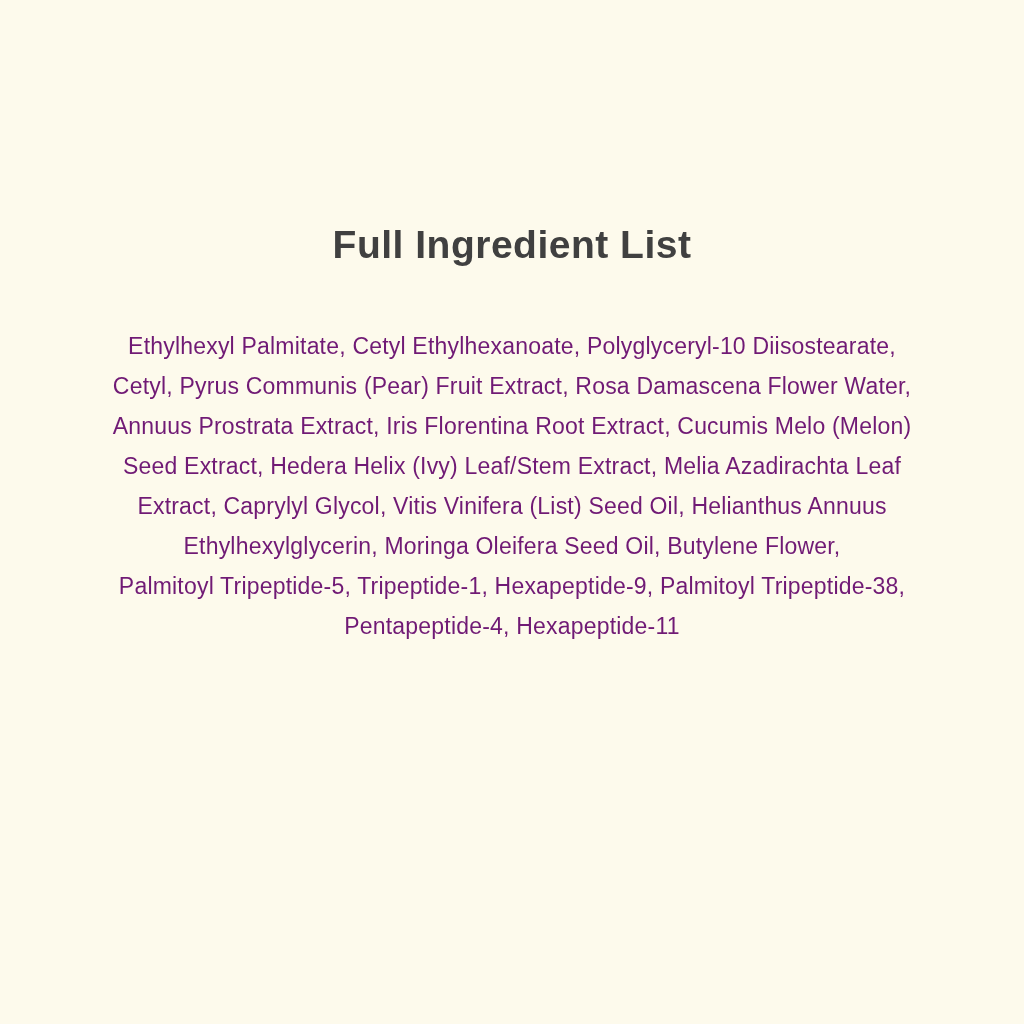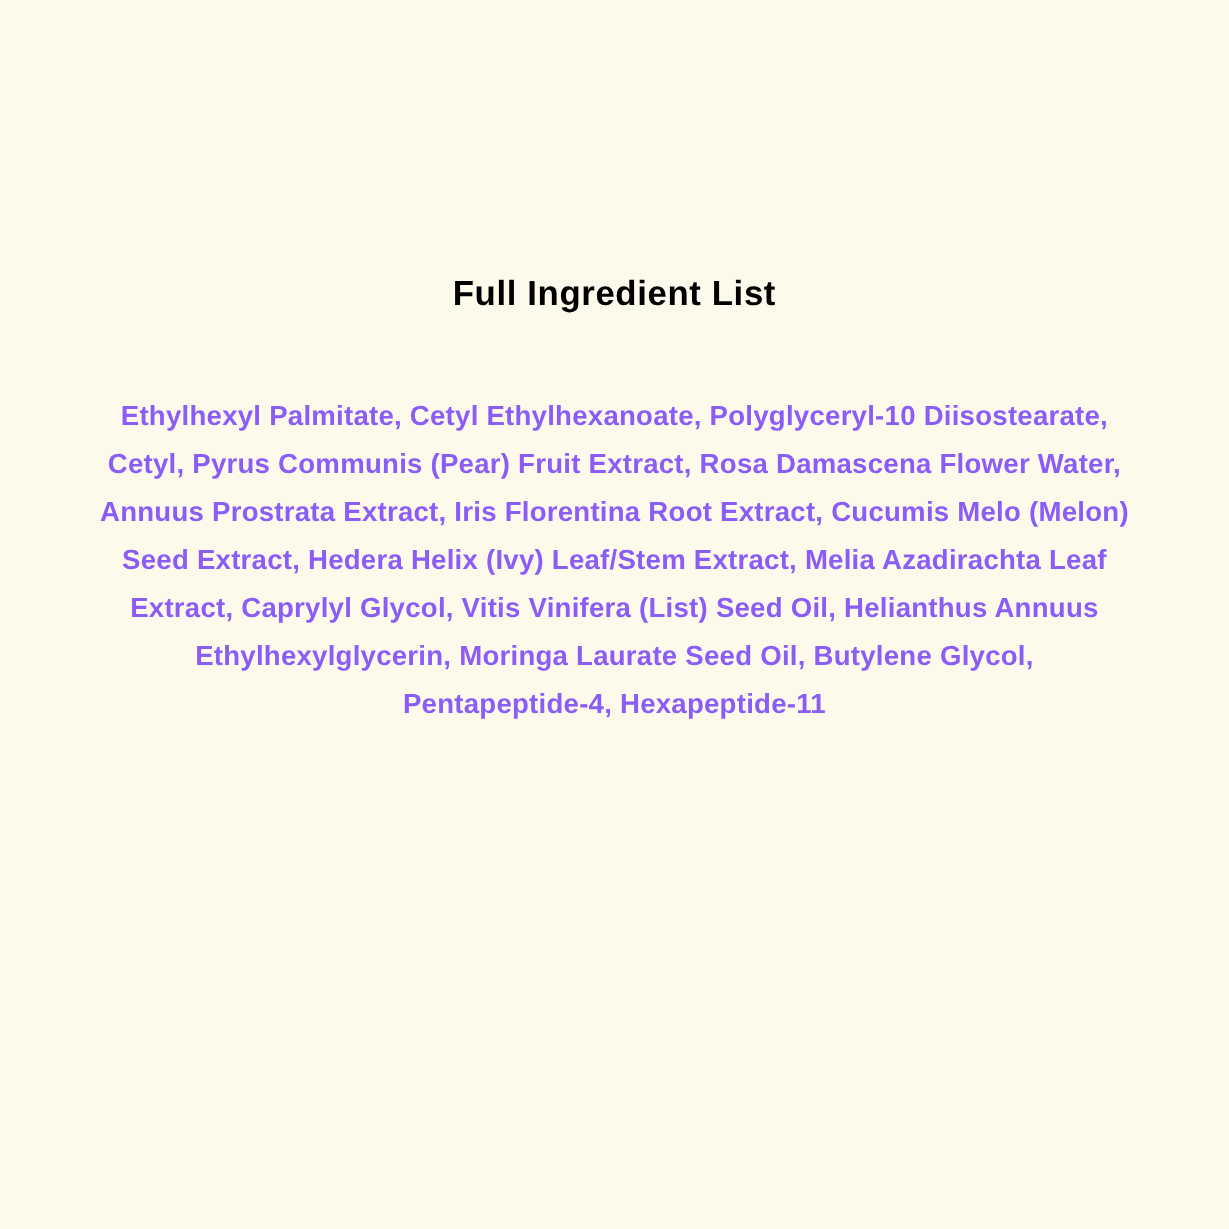--- a/index.html
+++ b/index.html
@@ -15,45 +15,46 @@
   }
   .page {
     width: 1024px;
     height: 1024px;
     box-sizing: border-box;
     padding-top: 220px;
     text-align: center;
   }
   .title {
     margin: 0;
-    font-size: 29px;
+    font-size: 39px;
     line-height: 50px;
     font-weight: 700;
-    color: #000000;
+    color: #404040;
     letter-spacing: 0.5px;
   }
   .ingredients {
     margin-top: 56px;
     font-size: 23px;
     line-height: 40px;
-    font-weight: 700;
-    color: #8b5cf6;
+    font-weight: 400;
+    color: #701a75;
     letter-spacing: 0.2px;
   }
   .ingredient-line {
     white-space: nowrap;
   }
 </style>
 </head>
 <body>
 
 <div class="page">
   <h1 class="title">Full Ingredient List</h1>
   <div class="ingredients">
     <div class="ingredient-line">Ethylhexyl Palmitate, Cetyl Ethylhexanoate, Polyglyceryl-10 Diisostearate,</div>
     <div class="ingredient-line">Cetyl, Pyrus Communis (Pear) Fruit Extract, Rosa Damascena Flower Water,</div>
     <div class="ingredient-line">Annuus Prostrata Extract, Iris Florentina Root Extract, Cucumis Melo (Melon)</div>
     <div class="ingredient-line">Seed Extract, Hedera Helix (Ivy) Leaf/Stem Extract, Melia Azadirachta Leaf</div>
     <div class="ingredient-line">Extract, Caprylyl Glycol, Vitis Vinifera (List) Seed Oil, Helianthus Annuus</div>
-    <div class="ingredient-line">Ethylhexylglycerin, Moringa Laurate Seed Oil, Butylene Glycol,</div>
+    <div class="ingredient-line">Ethylhexylglycerin, Moringa Oleifera Seed Oil, Butylene Flower,</div>
+    <div class="ingredient-line">Palmitoyl Tripeptide-5, Tripeptide-1, Hexapeptide-9, Palmitoyl Tripeptide-38,</div>
     <div class="ingredient-line">Pentapeptide-4, Hexapeptide-11</div>
   </div>
 </div>
 
 </body></html>

